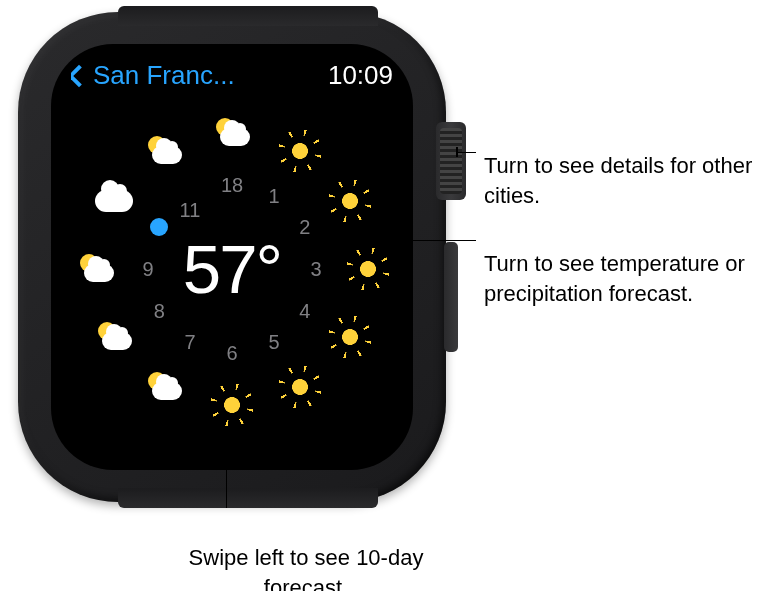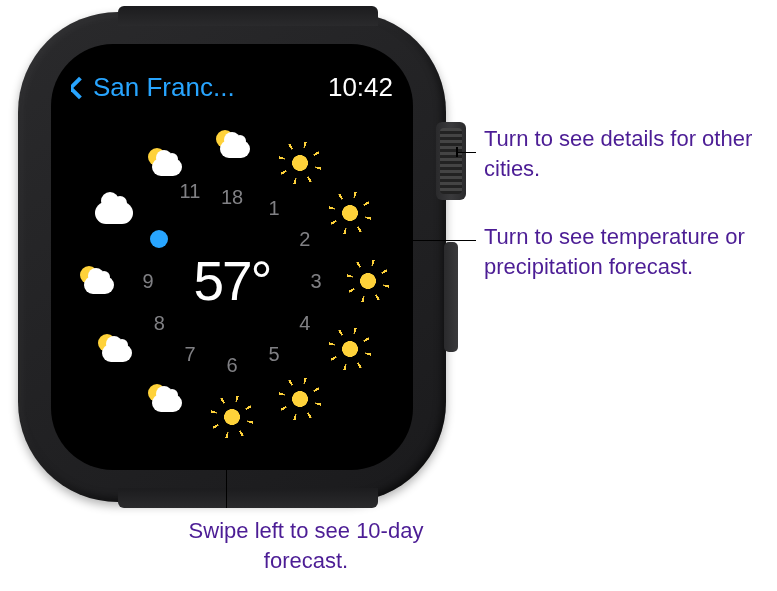--- a/index.html
+++ b/index.html
@@ -56,21 +56,21 @@
     border-radius:5px;
   }
   .screen {
     position:absolute;
     left:33px;
     top:32px;
     width:362px;
     height:426px;
     background:#000;
     border-radius:62px;
-    padding:28px 20px;
+    padding:16px 20px;
     color:#fff;
   }
   .status {
     display:flex;
     justify-content:space-between;
     align-items:center;
     font-size:26px;
     font-weight:500;
   }
   .back {
@@ -94,21 +94,21 @@
   .dial {
     position:relative;
     width:320px;
     height:320px;
     margin:18px auto 0;
   }
   .center-temp{
     position:absolute;
     left:50%;top:50%;
     transform:translate(-50%,-50%);
-    font-size:55px;
+    font-size:69px;
     font-weight:400;
     letter-spacing:-2px;
   }
   .hour-num{
     position:absolute;
     width:28px;height:28px;
     margin:-14px 0 0 -14px;
     text-align:center;
     line-height:28px;
     font-size:20px;
@@ -163,21 +163,22 @@
     position:relative;width:38px;height:22px;background:#fff;border-radius:14px;
   }
   .cloud::before{content:"";position:absolute;left:6px;top:-10px;width:18px;height:18px;background:#fff;border-radius:50%;}
   .cloud::after{content:"";position:absolute;right:6px;top:-6px;width:14px;height:14px;background:#fff;border-radius:50%;}
 
   
   .callout{
     position:absolute;
     font-size:22px;
     line-height:1.35;
-    color:#4c1d95;
+    color:#000000;
+    margin-top:27px;
   }
   .lead{
     position:absolute;
     background:#000;
     height:1px;
   }
   .cap{
     position:absolute;width:2px;height:10px;background:#000;
   }
 </style>
@@ -189,21 +190,21 @@
   <div class="watch-band-bot"></div>
   <div class="crown"></div>
   <div class="side-button"></div>
 
   <div class="screen">
     <div class="status">
       <div class="back">
         <span class="chev"></span>
         <span>San Franc...</span>
       </div>
-      <div class="time">10:42</div>
+      <div class="time">10:09</div>
     </div>
 
     <div class="dial" id="dial">
       <div class="center-temp">57°</div>
     <div class="hour-num" style="left: 160px; top: 76px;">18</div>
         <div class="hour-icon" style="left: 160px; top: 24px;">
           <div class="partly">
             <div class="s"></div>
             <div class="c"></div>
           </div>
@@ -250,21 +251,21 @@
         <div class="hour-icon" style="left: 24px; top: 160px;">
           <div class="partly">
             <div class="s"></div>
             <div class="c"></div>
           </div>
         </div>
         <div class="current-dot" style="left: 87.2539px; top: 118px;"></div>
         <div class="hour-icon" style="left: 42.2205px; top: 92px;">
           <div class="cloud"></div>
         </div>
-        <div class="hour-num" style="left: 118px; top: 70px;">11</div>
+        <div class="hour-num" style="left: 118px; top: 101px;">11</div>
         <div class="hour-icon" style="left: 92px; top: 42.2205px;">
           <div class="partly">
             <div class="s"></div>
             <div class="c"></div>
           </div>
         </div>
       </div>
   </div>
 </div>
 

